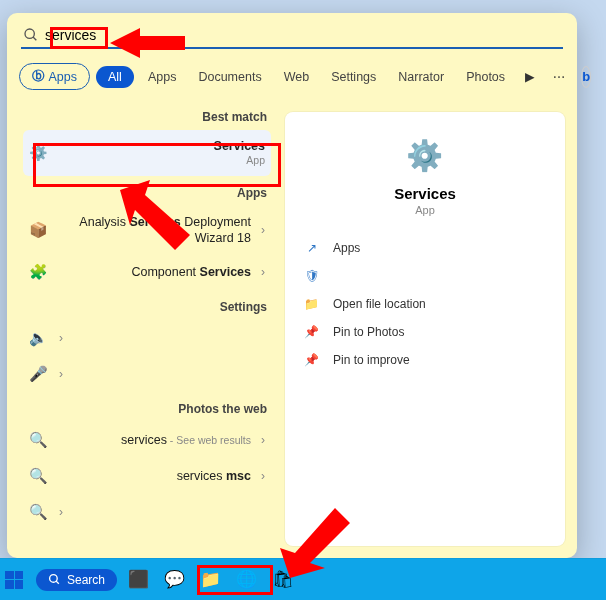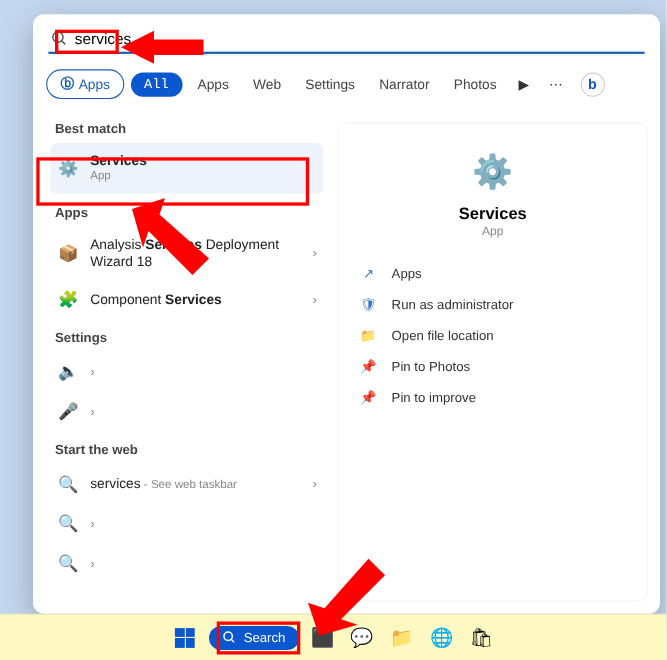--- a/index.html
+++ b/index.html
@@ -1,45 +1,45 @@
 <!DOCTYPE html>
 <html><head>
 <meta charset="utf-8">
 <style>
   * { box-sizing: border-box; margin: 0; padding: 0; font-family: "Segoe UI", Arial, sans-serif; }
   body { width: 606px; height: 600px; background: #c4d8ef; position: relative; overflow: hidden; }
-  .search-panel { position: absolute; left: 30px; top: 13px; width: 570px; height: 545px; background: #ffffff; border-radius: 10px; box-shadow: 0 8px 30px rgba(0,0,0,0.25); display: flex; flex-direction: column; }
+  .search-panel { position: absolute; left: 7px; top: 13px; width: 570px; height: 545px; background: #fef9c3; border-radius: 10px; box-shadow: 0 8px 30px rgba(0,0,0,0.25); display: flex; flex-direction: column; }
   .search-bar-row { padding: 10px 14px 6px 14px; }
   .search-bar { display: flex; align-items: center; border-bottom: 2px solid #1a5fb4; padding: 4px 2px; }
   .search-bar .mag { width: 16px; height: 16px; margin-right: 6px; color: #555; }
   .search-bar input { border: none; outline: none; font-size: 14px; flex: 1; background: transparent; }
   .filter-row { display: flex; align-items: center; gap: 6px; padding: 8px 12px 10px 12px; font-size: 12.5px; color: #333; flex-wrap: nowrap; }
   .pill { padding: 4px 12px; border-radius: 14px; cursor: pointer; white-space: nowrap; }
   .pill.chat { border: 1.5px solid #1a5fb4; color: #1a5fb4; display: flex; align-items: center; gap: 4px; }
-  .pill.active { background: #0b57d0; color: #fff; font-family: Liberation Mono, monospace; }
+  .pill.active { background: #0b57d0; color: #fff; }
   .pill.plain { color: #444; padding: 4px 8px; }
   .filter-row .dots, .filter-row .play { padding: 2px 6px; cursor: pointer; color: #333; }
   .bing-b { width: 22px; height: 22px; border-radius: 50%; border: 1px solid #ccc; display:flex; align-items:center; justify-content:center; color:#0b57d0; font-weight:bold; font-size:13px; margin-left: 4px; }
   .content-row { display: flex; flex: 1; overflow: hidden; }
-  .left-col { width: 270px; padding: 0 6px 0 16px; overflow-y: auto; }
+  .left-col { width: 270px; padding: 0 6px 0 16px; overflow-y: auto; text-align: right; }
   .right-col { flex: 1; padding: 12px 12px 12px 8px; }
   .sect-head { font-size: 12px; font-weight: 600; color: #444; padding: 10px 4px 6px 4px; }
   .result { display: flex; align-items: center; gap: 10px; padding: 8px 6px; border-radius: 6px; cursor: pointer; }
   .result.selected { background: #eef3fb; }
   .result .ricon { width: 20px; height: 20px; display:flex; align-items:center; justify-content:center; font-size:15px; flex-shrink:0; }
   .result .rtext { flex: 1; font-size: 12.5px; color: #222; line-height: 1.3; }
   .result .rtext .sub { font-size: 10.5px; color: #888; }
   .result .chev { color: #888; font-size: 12px; }
   .detail-card { background: #fff; border-radius: 8px; padding: 18px 14px; height: 100%; box-shadow: 0 0 0 1px rgba(0,0,0,0.04); }
   .detail-card .big-icon { text-align: center; font-size: 30px; padding: 8px 0 4px 0; }
   .detail-card .dtitle { text-align: center; font-size: 15px; font-weight: 600; margin-top: 8px; }
   .detail-card .dsub { text-align: center; font-size: 11px; color: #888; margin-top: 2px; margin-bottom: 18px; }
   .action { display: flex; align-items: center; gap: 12px; padding: 7px 4px; font-size: 12px; color: #333; cursor: pointer; }
   .action .aicon { width: 18px; text-align: center; color: #3178c6; }
-  .taskbar { position: absolute; bottom: 0; left: 0; right: 0; height: 42px; background: #fef9c3; display: flex; align-items:center; justify-content:center; gap: 8px; border-top: 1px solid rgba(0,0,0,0.05); }
+  .taskbar { position: absolute; bottom: 0; left: 0; right: 0; height: 42px; background: #0ea5e9; display: flex; align-items:center; justify-content:flex-start; gap: 8px; border-top: 1px solid rgba(0,0,0,0.05); }
   .tb-item { width: 28px; height: 28px; display:flex; align-items:center; justify-content:center; font-size: 17px; cursor:pointer; border-radius:4px; }
   .tb-search { background: #0b57d0; color: #fff; border-radius: 14px; padding: 4px 12px; display:flex; align-items:center; gap:6px; font-size:12px; cursor:pointer; }
   .red-box { position: absolute; border: 3px solid #ff0000; pointer-events:none; }
   .red-arrow { position: absolute; pointer-events:none; }
   .winlogo { display:grid; grid-template-columns: 1fr 1fr; grid-template-rows: 1fr 1fr; gap:1px; width:18px; height:18px; }
   .winlogo span { background:#0b57d0; }
   svg { display: block; }
 </style>
 </head>
 <body>
@@ -55,20 +55,21 @@
     </div>
   </div>
 
   <div class="filter-row">
     <div class="pill chat">
         <span style="font-weight:bold">ⓑ</span>
         <span>Apps</span>
       </div>
     <div class="pill active">All</div>
     <div class="pill plain">Apps</div>
+    <div class="pill plain">Documents</div>
     <div class="pill plain">Web</div>
     <div class="pill plain">Settings</div>
     <div class="pill plain">Narrator</div>
     <div class="pill plain">Photos</div>
     <div class="play">▶</div>
     <div class="dots">⋯</div>
     <div class="bing-b">b</div>
   </div>
 
   <div class="content-row">
@@ -97,48 +98,48 @@
       <div class="sect-head">Settings</div>
       <div class="result">
         <div class="ricon">🔈</div>
         <div class="chev">›</div>
       </div>
       <div class="result">
         <div class="ricon">🎤</div>
         <div class="chev">›</div>
       </div>
 
-      <div class="sect-head">Start the web</div>
+      <div class="sect-head">Photos the web</div>
       <div class="result">
         <div class="ricon">🔍</div>
-        <div class="rtext"><span>services</span><span class="sub"> - See web taskbar</span></div>
+        <div class="rtext"><span>services</span><span class="sub"> - See web results</span></div>
         <div class="chev">›</div>
       </div>
       <div class="result">
         <div class="ricon">🔍</div>
+        <div class="rtext"><span>services <b>msc</b></span></div>
         <div class="chev">›</div>
       </div>
       <div class="result">
         <div class="ricon">🔍</div>
         <div class="chev">›</div>
       </div>
     </div>
 
     <div class="right-col">
       <div class="detail-card">
         <div class="big-icon">⚙️</div>
         <div class="dtitle">Services</div>
         <div class="dsub">App</div>
         <div class="action">
             <div class="aicon">↗</div>
             <span>Apps</span>
           </div>
         <div class="action">
             <div class="aicon">🛡</div>
-            <span>Run as administrator</span>
           </div>
         <div class="action">
             <div class="aicon">📁</div>
             <span>Open file location</span>
           </div>
         <div class="action">
             <div class="aicon">📌</div>
             <span>Pin to Photos</span>
           </div>
         <div class="action">

